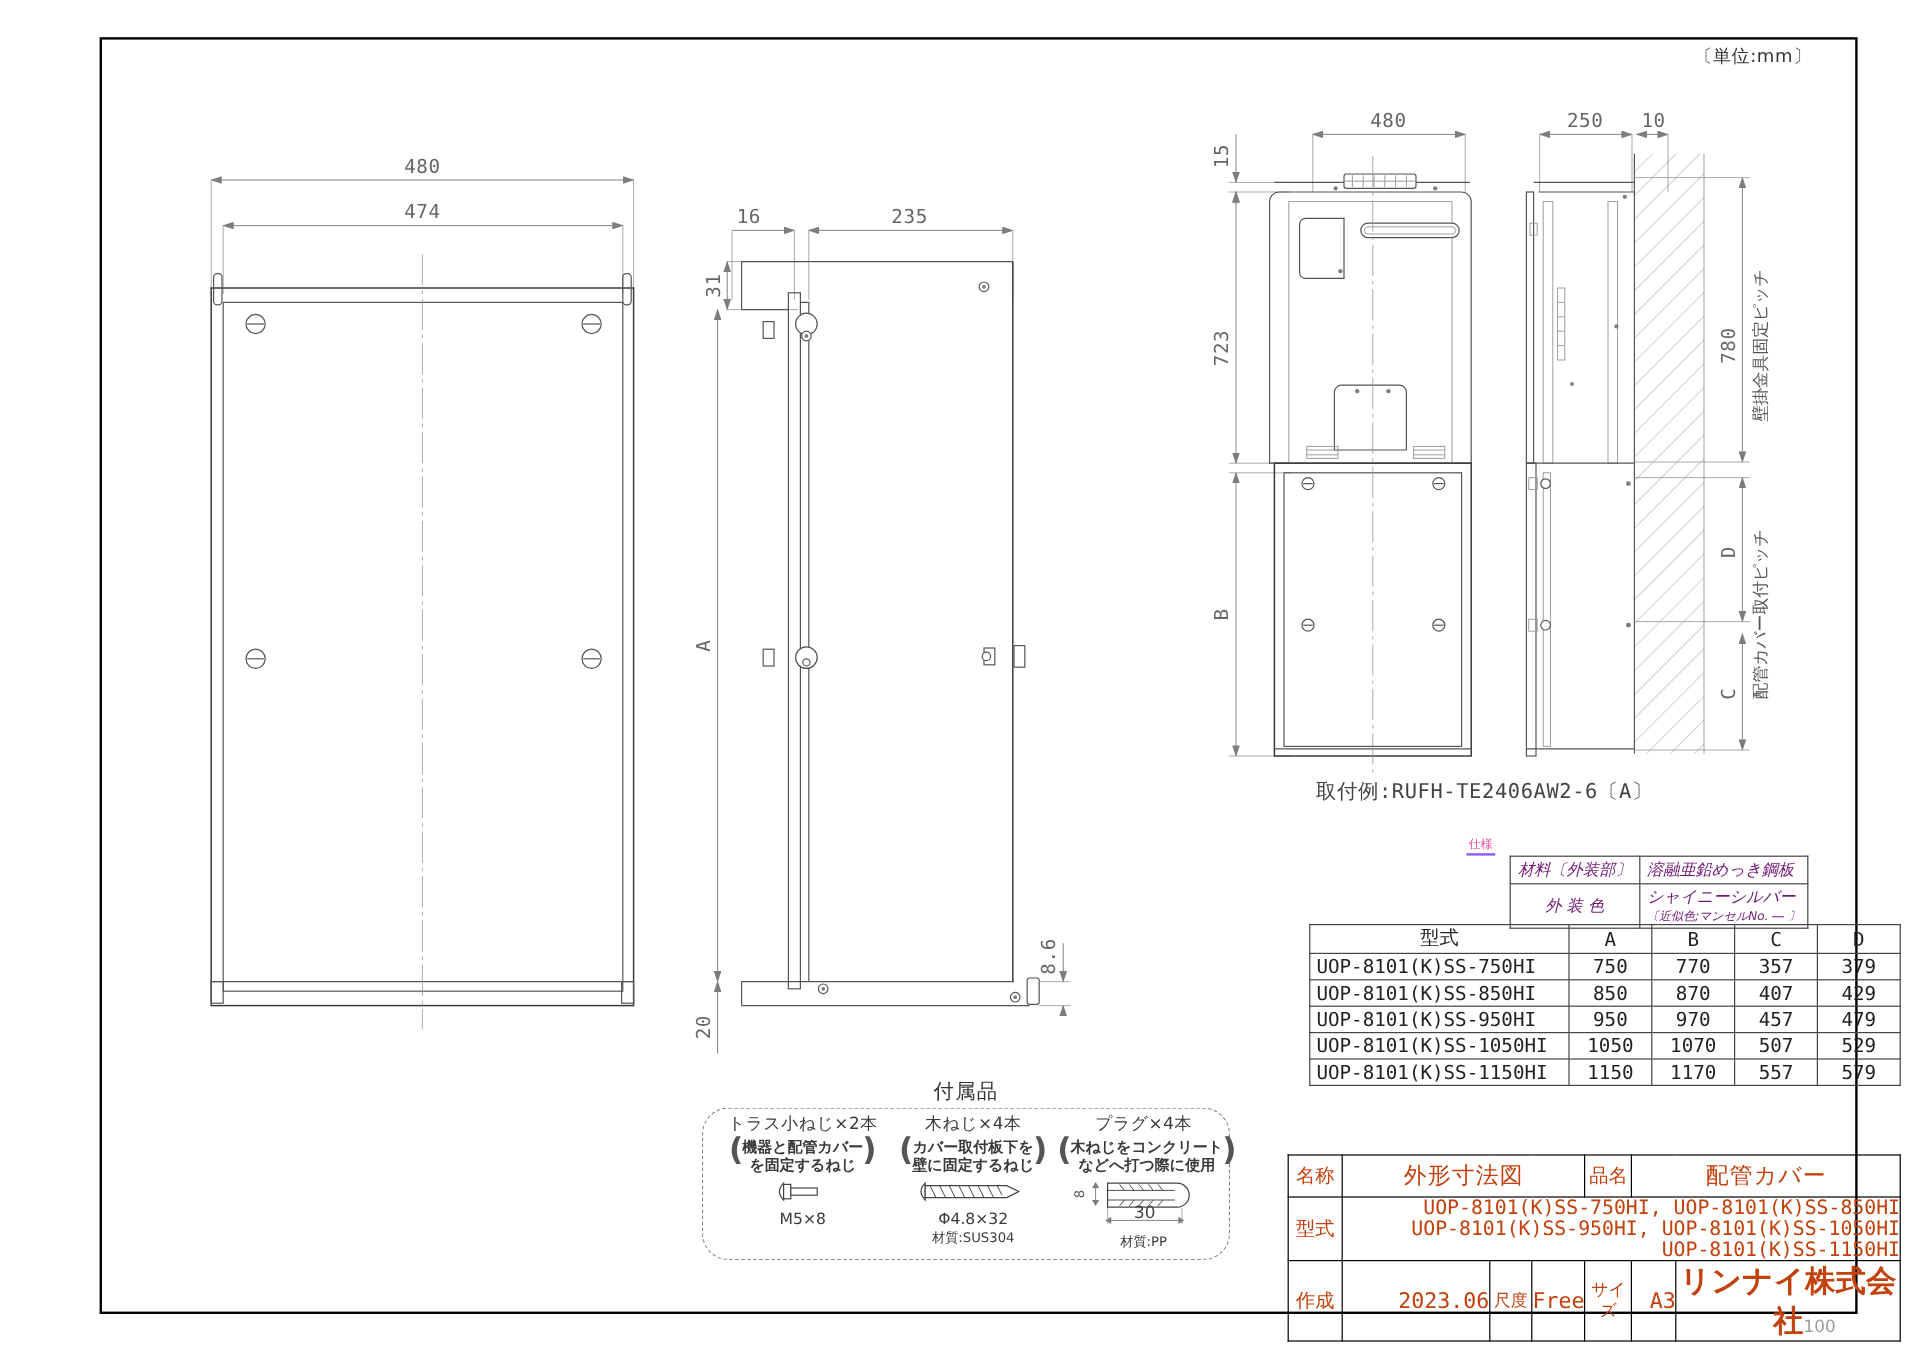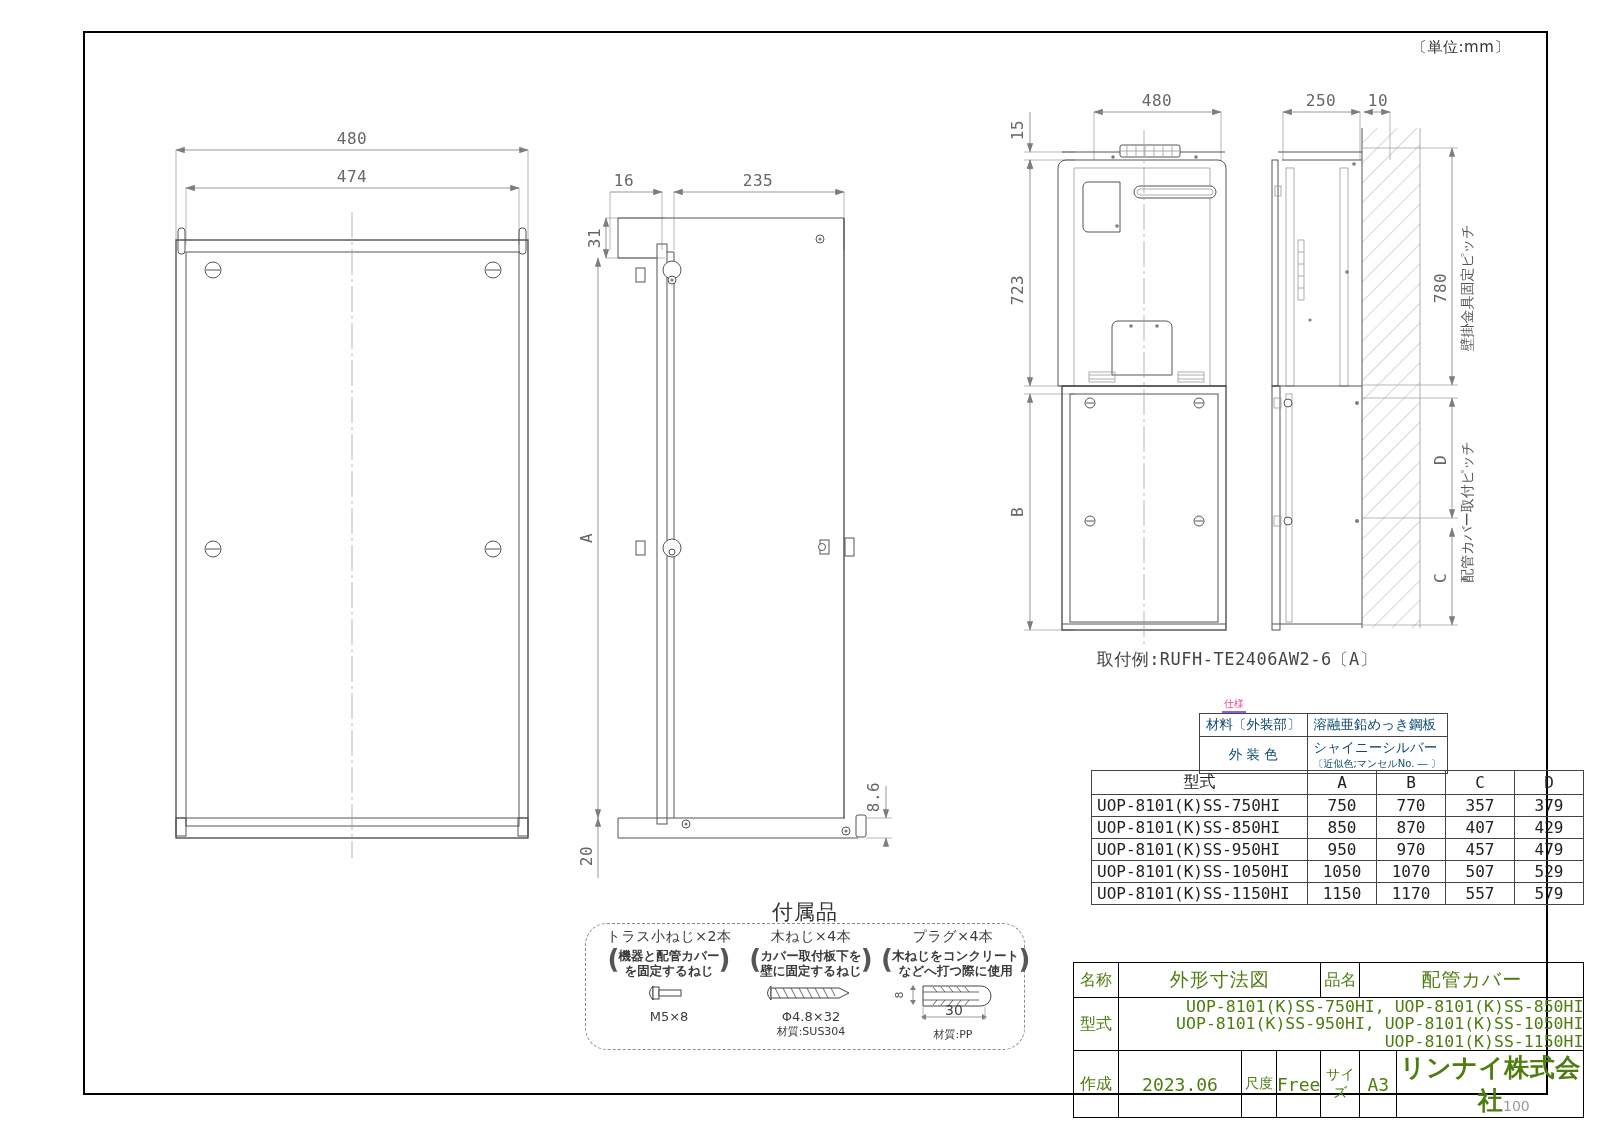--- a/index.html
+++ b/index.html
@@ -25,58 +25,58 @@
   .arw{fill:#7d7d7d;}
   .wht{fill:#fff;}
 
   .dtxt{font-family:"DejaVu Sans Mono","Liberation Mono",monospace;
         font-size:16px;fill:#666;letter-spacing:.5px;}
   .jtxt{font-family:"DejaVu Sans","Liberation Sans",sans-serif;font-size:14px;fill:#555;}
 
   
   .acc-wrap{position:absolute;left:585px;top:898px;width:440px;height:152px;}
   .acc-title{position:absolute;left:0;top:0;width:440px;text-align:center;
-             font-size:21px;color:#333;letter-spacing:1px;}
+             font-size:17px;color:#333;letter-spacing:1px;}
   .acc-box{position:absolute;left:0;top:25px;width:440px;height:127px;
            border:1.2px dashed #8a8a8a;border-radius:22px;box-sizing:border-box;}
   .acc-col{position:absolute;top:30px;text-align:center;}
   .acc-h{font-size:14px;color:#3a3a3a;letter-spacing:.5px;white-space:nowrap;}
   .acc-p{display:inline-block;position:relative;font-size:12.5px;color:#3a3a3a;
          line-height:1.18;margin-top:3px;padding:0 11px;white-space:nowrap;font-weight:bold;}
   .acc-p:before,.acc-p:after{position:absolute;top:-2px;font-size:26px;color:#555;
          line-height:.95;}
   .acc-p:before{content:"(";left:0;}
   .acc-p:after{content:")";right:0;}
   .acc-spec{font-size:13px;color:#3a3a3a;margin-top:2px;white-space:nowrap;}
   .acc-mat{font-size:11px;color:#3a3a3a;white-space:nowrap;}
 
   
   table{border-collapse:collapse;}
   .spec-lbl{position:absolute;left:1222px;top:697px;font-size:10px;color:#ec4899;
             border-bottom:2px solid #8b5cf6;padding:0 2px;}
-  .spec-tbl{position:absolute;left:1199px;top:713px;font-size:13.5px;color:#0c4a6e;}
+  .spec-tbl{position:absolute;left:1258px;top:713px;font-size:13.5px;color:#701a75;font-style:italic;}
   .spec-tbl td{border:1px solid #444;padding:2px 6px;white-space:nowrap;}
   .spec-tbl td.k{text-align:center;}
   .spec-sub{font-size:10px;}
 
   .model-tbl{position:absolute;left:1091px;top:770px;font-size:16px;color:#222;
              font-family:"DejaVu Sans Mono","Liberation Mono",monospace;}
   .model-tbl th,.model-tbl td{border:1px solid #444;padding:1px 5px;font-weight:normal;}
   .model-tbl th.m{width:205px;text-align:center;}
   .model-tbl td.m{text-align:left;}
   .model-tbl th.v,.model-tbl td.v{width:58px;text-align:center;}
 
-  .title-tbl{position:absolute;left:1073px;top:962px;font-size:15px;color:#4d7c0f;}
+  .title-tbl{position:absolute;left:1073px;top:962px;font-size:15px;color:#c2410c;}
   .title-tbl td{border:1.4px solid #000;padding:0;vertical-align:middle;}
   .tb-lbl{width:44px;height:34px;text-align:center;font-size:16px;}
   .tb-val{text-align:center;font-size:19px;letter-spacing:1px;}
   .tb-models{font-family:"DejaVu Sans Mono","Liberation Mono",monospace;
              font-size:16.5px;line-height:1.06;padding:1px 2px 1px 4px;
              text-align:right;white-space:nowrap;}
-  .tb-cell{text-align:center;font-family:"DejaVu Sans Mono","Liberation Mono",monospace;
+  .tb-cell{text-align:right;font-family:"DejaVu Sans Mono","Liberation Mono",monospace;
            font-size:18px;}
   .tb-small{text-align:center;font-size:14px;}
   .tb-brand{text-align:center;font-size:25px;font-weight:bold;letter-spacing:.5px;}
 </style>
 </head>
 <body>
 
 <div class="frame"></div>
 
 <div class="unit-note">〔単位:mm〕</div>

